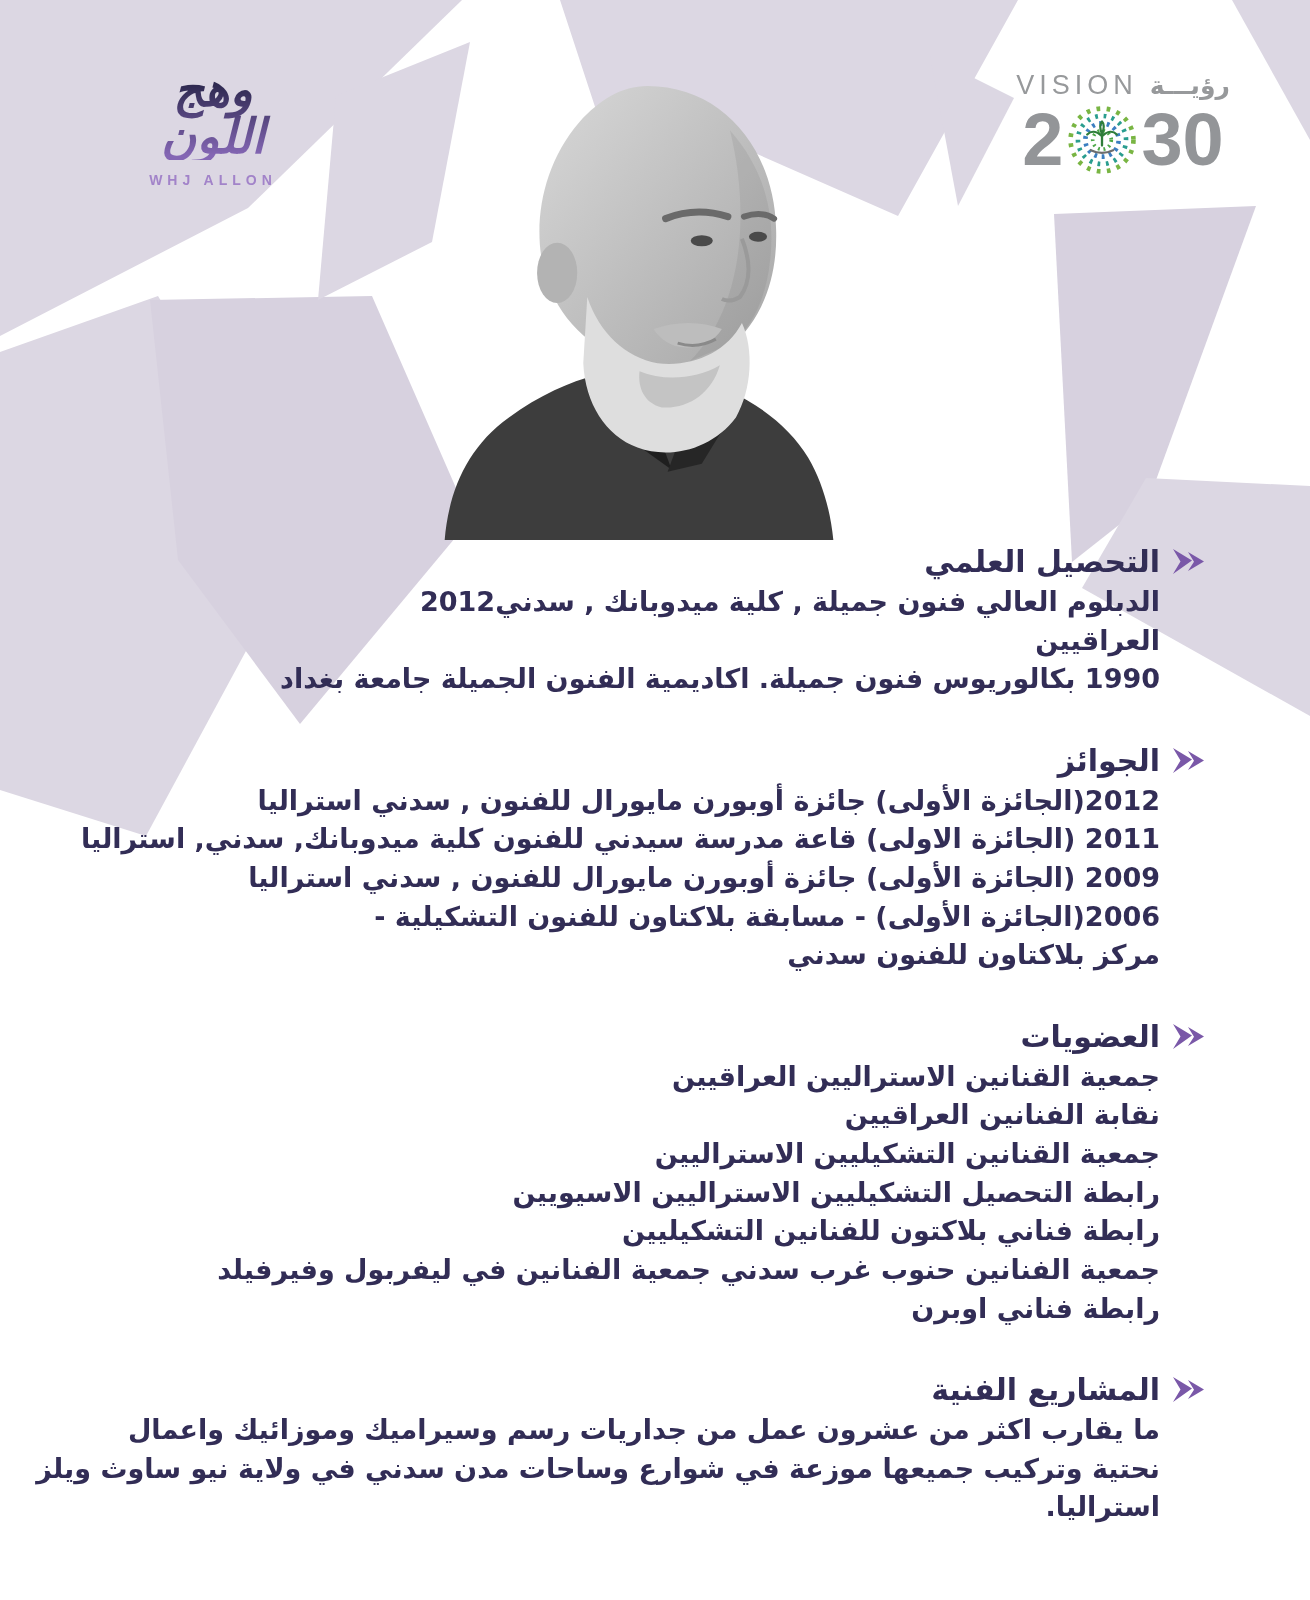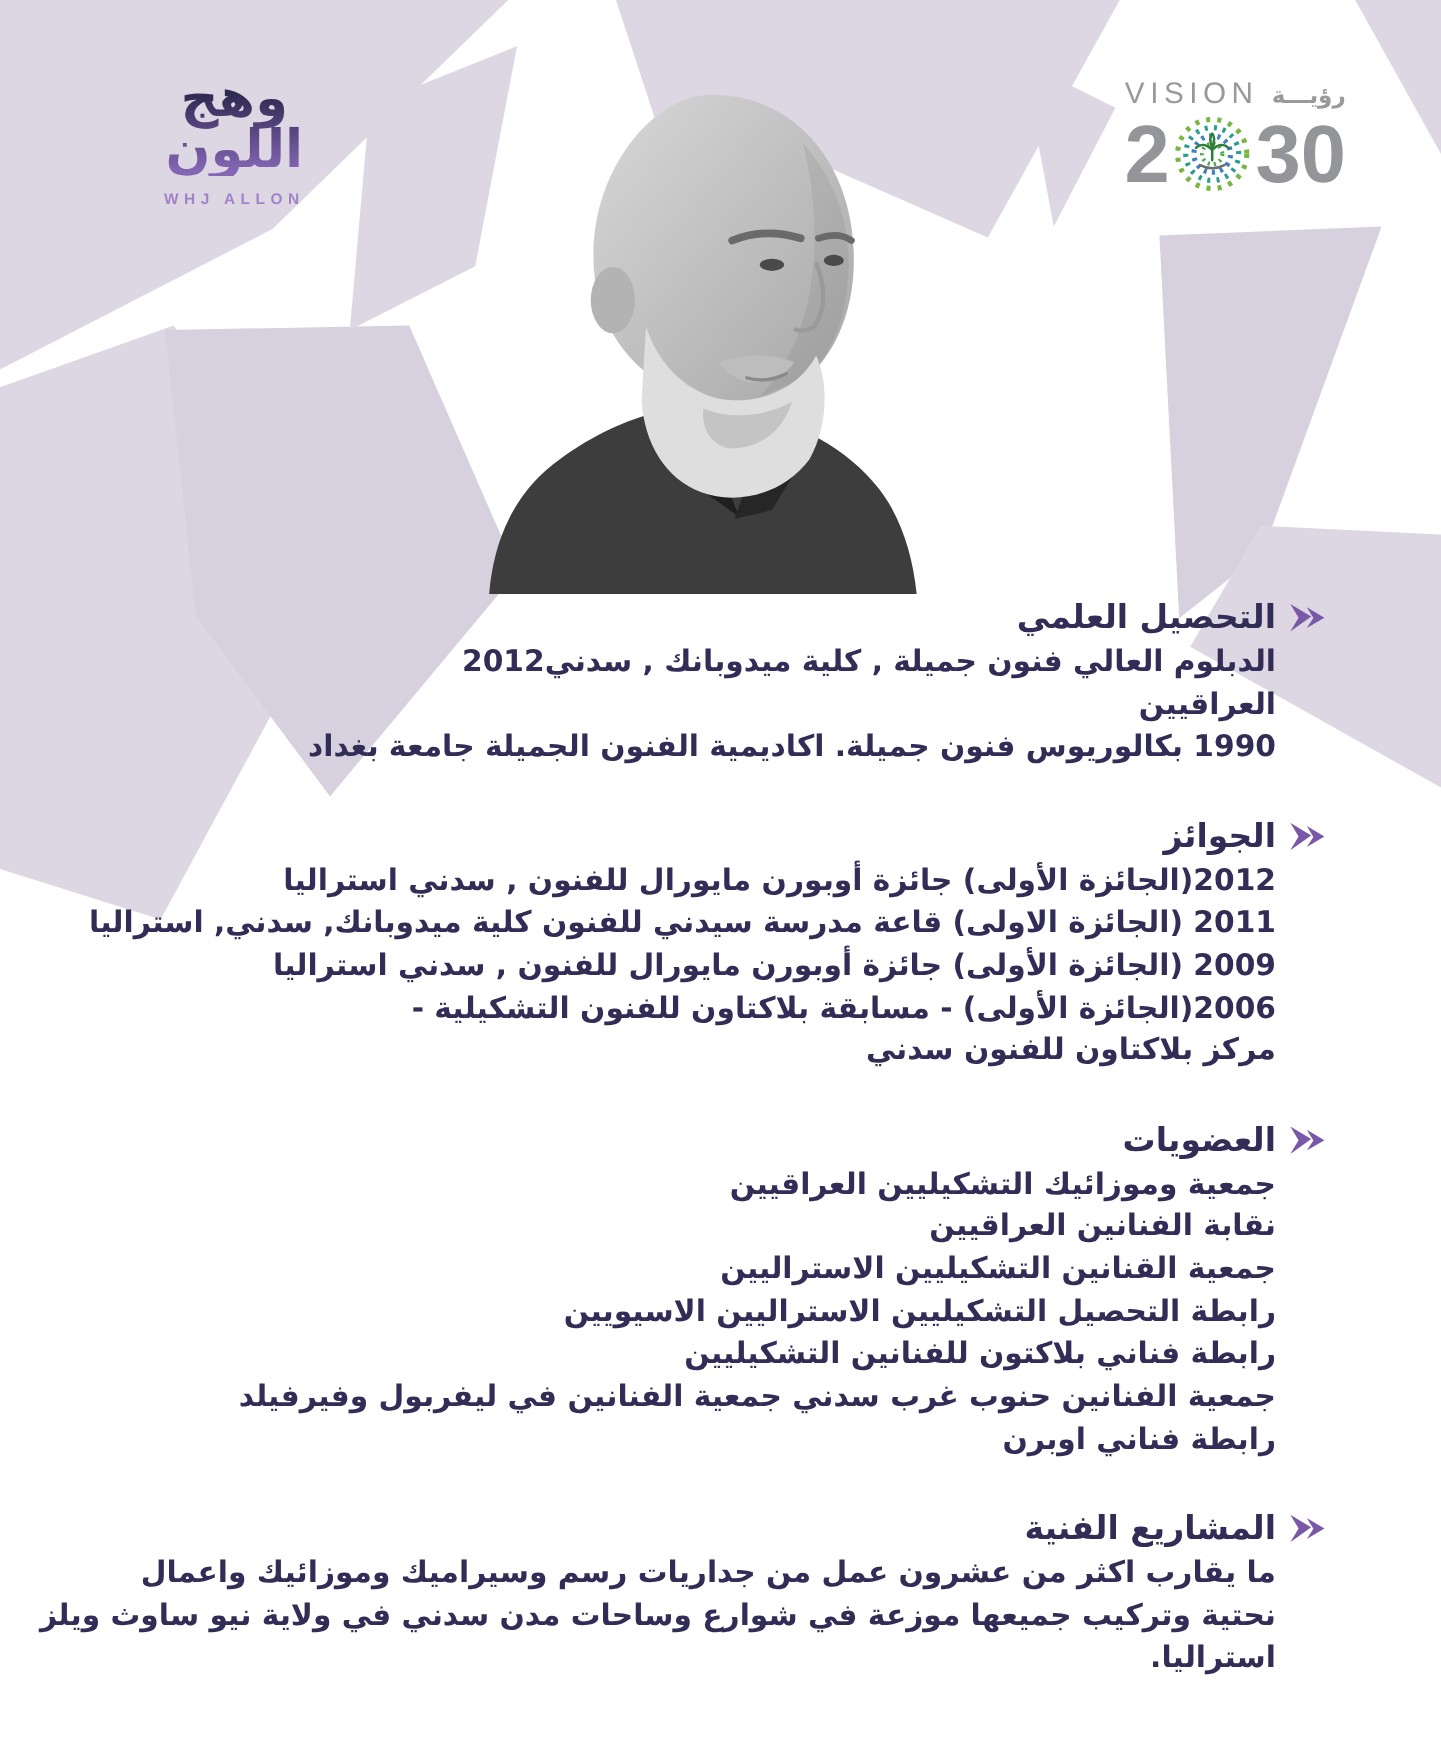--- a/index.html
+++ b/index.html
@@ -25,39 +25,39 @@
   }
   .bg-shapes{position:absolute;inset:0;width:1310px;height:1600px;}
 
   
   .brand{position:absolute;left:143px;top:66px;width:140px;text-align:center;}
   .brand-ar{
     display:flex;flex-direction:column;align-items:center;line-height:.98;
     font-size:48px;font-weight:bold;
     background:linear-gradient(180deg,var(--c-logo-gradient-top) 20%,var(--c-logo-gradient-bottom) 95%);
     -webkit-background-clip:text;background-clip:text;
-    -webkit-text-fill-color:transparent;color:transparent;
+    -webkit-text-fill-color:transparent;color:transparent;font-style:italic;
   }
   .brand-en{
     margin-top:12px;font-family:"Liberation Sans",sans-serif;
     font-size:14px;font-weight:bold;letter-spacing:5px;color:var(--c-latin-logo);
   }
 
   
   .portrait{position:absolute;left:438px;top:70px;width:398px;height:470px;}
   .portrait svg{width:100%;height:100%;display:block;}
 
   
   .vision{position:absolute;left:1012px;top:70px;width:222px;text-align:center;}
   .vision-top{
     display:flex;justify-content:center;align-items:baseline;gap:12px;direction:ltr;
     color:var(--c-vision-gray);
   }
   .vision-latin{font-family:"Liberation Sans",sans-serif;font-size:27px;letter-spacing:5px;}
-  .vision-arabic{font-size:21px;font-weight:bold;}
+  .vision-arabic{font-size:25px;font-weight:bold;}
   .vision-num{
     display:flex;justify-content:center;align-items:center;direction:ltr;margin-top:2px;
     font-family:"Liberation Sans",sans-serif;font-weight:bold;font-size:74px;
     color:var(--c-vision-number);line-height:1;
   }
   .emblem{width:74px;height:74px;margin:0 2px;}
 
   
   .sections{
     position:absolute;top:544px;right:150px;width:1030px;
@@ -175,21 +175,21 @@
 
   <section class="sec">
     <div class="sec-head">
       <svg class="bullet" viewBox="0 0 37 30" aria-hidden="true">
         <path fill="currentColor" d="M4 2 L23 13.5 L4 27 L11.5 14.5 Z"></path>
         <path fill="currentColor" d="M19 5 L35 14.5 L19 24 L25 14.8 Z"></path>
       </svg>
       <h2 class="sec-title">العضويات</h2>
     </div>
     <div class="sec-lines">
-        <div class="line">جمعية وموزائيك التشكيليين العراقيين</div>
+        <div class="line">جمعية القنانين الاستراليين العراقيين</div>
         <div class="line">نقابة الفنانين العراقيين</div>
         <div class="line">جمعية القنانين التشكيليين الاستراليين</div>
         <div class="line">رابطة التحصيل التشكيليين الاستراليين الاسيويين</div>
         <div class="line">رابطة فناني بلاكتون للفنانين التشكيليين</div>
         <div class="line">جمعية الفنانين حنوب غرب سدني جمعية الفنانين في ليفربول وفيرفيلد</div>
         <div class="line">رابطة فناني اوبرن</div>
       </div>
   </section>
 
   <section class="sec">

